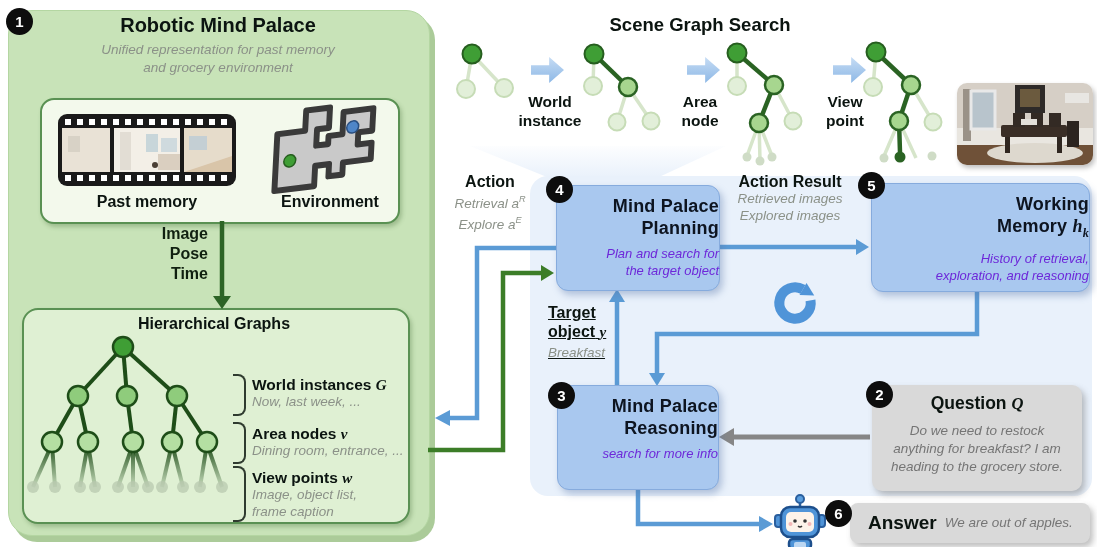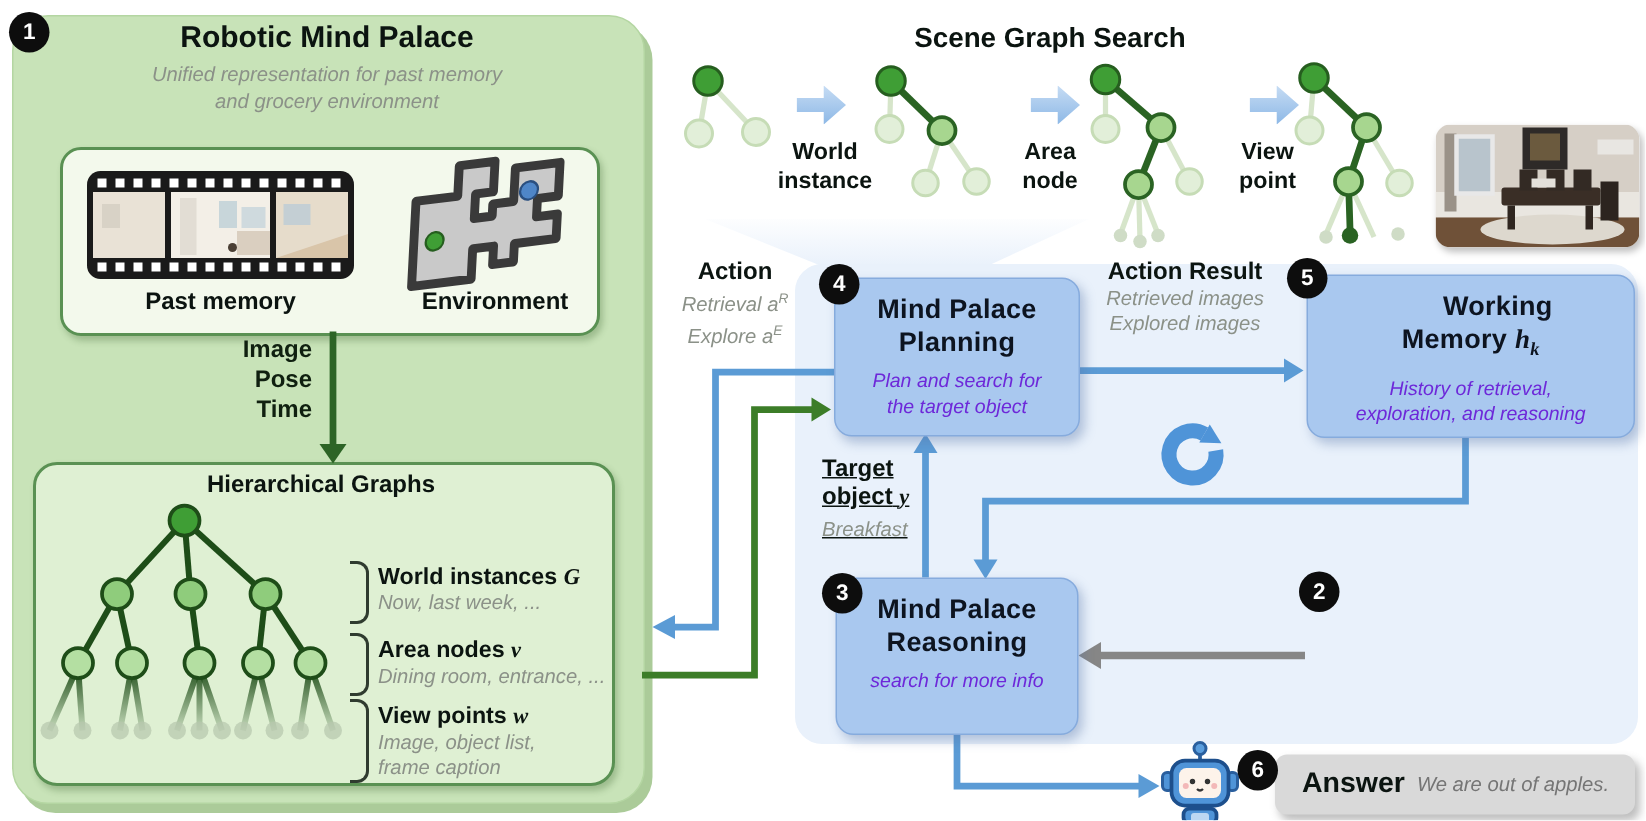--- a/index.html
+++ b/index.html
@@ -13,21 +13,21 @@
   .funnel{left:470px;top:146px;width:256px;height:32px;
           background:linear-gradient(180deg, rgba(233,241,251,0.1), rgba(233,241,251,1));
           clip-path:polygon(0 0,100% 0,73% 100%,31% 100%);}
   
   .gbox{background:#f3f9ec;border:2.5px solid #5a9153;border-radius:14px;
         box-shadow:2px 3px 4px rgba(60,100,45,.3);}
   .gbox2{background:#dff0d3;border:2.5px solid #5a9153;border-radius:16px;
          box-shadow:2px 3px 4px rgba(60,100,45,.3);}
   
   .bluebox{background:#a9c8ef;border:1px solid #86abdd;border-radius:12px;
-           box-shadow:3px 4px 7px rgba(90,120,170,.4);text-align:center;}
+           box-shadow:3px 4px 7px rgba(90,120,170,.4);text-align:right;}
   .graybox{background:#d9d9d9;border-radius:10px;box-shadow:3px 4px 6px rgba(110,110,110,.45);}
   .bluebox .bt{font-weight:bold;font-size:18px;line-height:22px;color:#0d1420;letter-spacing:.2px;}
   .bluebox .bs{font-style:italic;font-size:13px;line-height:17px;color:#6d28d9;margin-top:6px;}
   
   .tc{text-align:center;}
   .b16{font-weight:bold;font-size:16px;line-height:19px;}
   .b15{font-weight:bold;font-size:15.5px;line-height:19px;}
   .it13{font-style:italic;font-size:13.5px;line-height:16.5px;color:#8b9188;}
   .it13b{font-style:italic;font-size:13.5px;line-height:18px;color:#757575;}
   .m{font-family:"Liberation Serif", serif;font-style:italic;font-weight:bold;}
@@ -416,20 +416,31 @@
   </div>
 
   <div class="abs bluebox z10" style="left:557px;top:385px;width:160px;height:103px;">
     <div class="bt" style="margin-top:9px;">Mind Palace</div>
     <div class="bt">Reasoning</div>
     <div class="bs">
       <div>search for more info</div>
     </div>
   </div>
 
+  <div class="abs graybox z10 tc" style="left:872px;top:385px;width:210px;height:106px;">
+    <div style="margin-top:8px;font-weight:bold;font-size:17.5px;">
+      <span>Question</span>
+      <span class="m" style="font-size:16.5px;">Q</span>
+    </div>
+    <div class="it13b" style="margin-top:8px;">
+      <div>Do we need to restock</div>
+      <div>anything for breakfast? I am</div>
+      <div>heading to the grocery store.</div>
+    </div>
+  </div>
 
   <div class="abs graybox z10" style="left:850px;top:503px;width:240px;height:40px;display:flex;align-items:center;padding-left:18px;box-sizing:border-box;border-radius:8px;">
     <span style="font-weight:bold;font-size:19px;">Answer</span>
     <span class="it13b" style="margin-left:8px;">We are out of apples.</span>
   </div>
 
   <div class="abs z10" style="left:772px;top:493px;">
     <svg width="56" height="54" viewBox="0 0 56 54">
       <line x1="28" y1="8" x2="28" y2="16" stroke="#2a5f9e" stroke-width="2.5"></line>
       <circle cx="28" cy="6" r="4" fill="#5a9ede" stroke="#2a5f9e" stroke-width="2"></circle>

